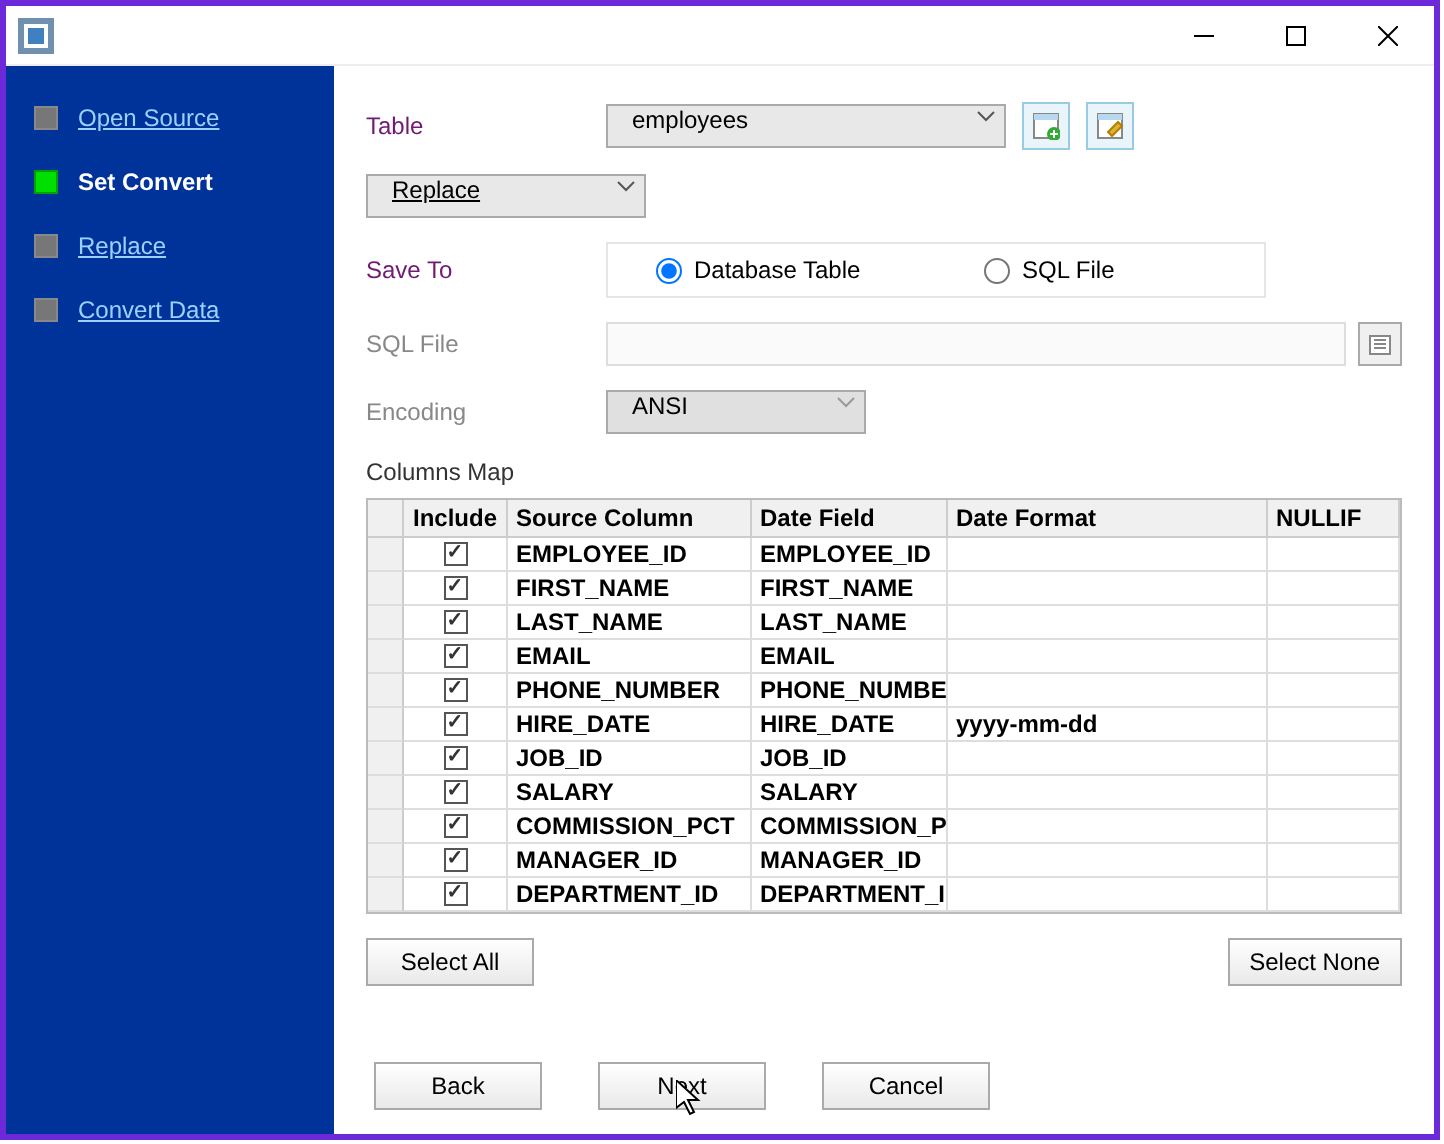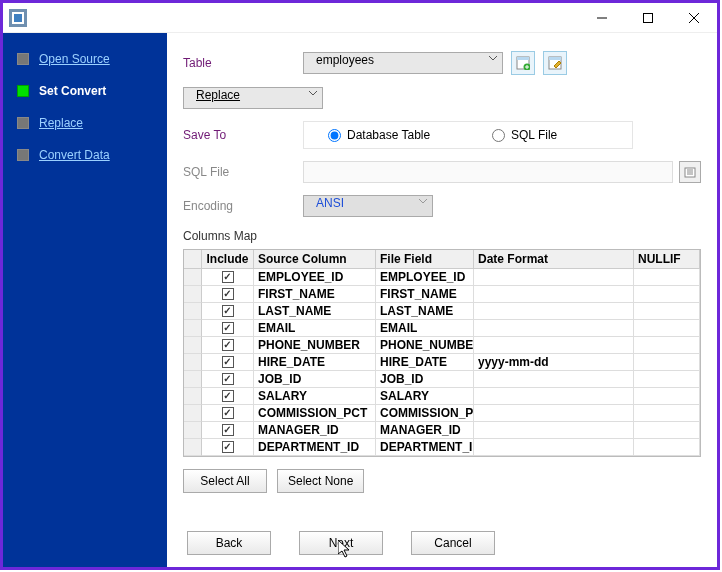--- a/index.html
+++ b/index.html
@@ -27,21 +27,21 @@
 
 .form-row { display: flex; align-items: center; margin-bottom: 12px; }
 .form-row .lbl { width: 120px; color: #701a75; }
 .form-row .lbl.disabled { color: #888; }
 
 .combo { height: 22px; border: 1px solid #aaa; background: #e8e8e8; display: flex; align-items: flex-start; padding: 0 12px; position: relative; }
 .combo.large { width: 200px; }
 .combo.med { width: 140px; text-decoration: underline; }
 .combo.small { width: 130px; background: #e0e0e0; }
 .combo .arrow { position: absolute; right: 4px; width: 10px; height: 10px; }
-.combo.disabled { color: #1d4ed8; }
+.combo.disabled { color: #000000; }
 
 .icon-btn { width: 24px; height: 24px; border: 1px solid #9acbe4; background: #e9f4fb; margin-left: 8px; display: flex; align-items: center; justify-content: center; }
 .icon-btn.square { width: 22px; height: 22px; border: 1px solid #aaa; background: #f0f0f0; }
 
 .radio-group { display: flex; height: 28px; border: 1px solid #e5e5e5; align-items: center; width: 330px; }
 .radio-item { display: flex; align-items: center; margin-left: 24px; width: 150px; }
 .radio-item input { margin-right: 6px; }
 
 .text-input { flex: 1; height: 22px; border: 1px solid #ddd; background: #fafafa; }
 
@@ -53,21 +53,21 @@
 .grid-row .gcell { border-right: 1px solid #ddd; border-bottom: 1px solid #ddd; padding: 1px 4px; height: 17px; display: flex; align-items: center; overflow: hidden; white-space: nowrap; }
 .gcell.c0 { width: 18px; background: #f0f0f0; border-right: 1px solid #ccc; }
 .gcell.c1 { width: 52px; justify-content: center; }
 .gcell.c2 { width: 122px; }
 .gcell.c3 { width: 98px; }
 .gcell.c4 { width: 160px; }
 .gcell.c5 { flex: 1; }
 .chk { width: 12px; height: 12px; border: 1px solid #555; display: inline-flex; align-items: center; justify-content: center; }
 .chk.checked::after { content: "✓"; font-size: 10px; line-height: 10px; color: #333; }
 
-.btn-row { display: flex; gap: 10px; margin-top: 12px; }
+.btn-row { display: flex; gap: 10px; margin-top: 12px; justify-content: space-between; }
 .btn { min-width: 84px; height: 24px; border: 1px solid #aaa; background: linear-gradient(#fff,#e9e9e9); display: flex; align-items: center; justify-content: center; padding: 0 10px; }
 .spacer { flex: 1; }
 
 .footer-buttons { display: flex; gap: 28px; margin-top: 20px; padding-left: 4px; }
 
 .cursor { position: absolute; pointer-events: none; }
 </style>
 </head>
 <body>
 
@@ -195,21 +195,21 @@
         </div>
       </div>
 
       <div class="columns-label">Columns Map</div>
 
       <div class="grid" id="grid">
           <div class="grid-header">
             <div class="gcell c0"></div>
             <div class="gcell c1">Include</div>
             <div class="gcell c2">Source Column</div>
-            <div class="gcell c3">File Field</div>
+            <div class="gcell c3">Date Field</div>
             <div class="gcell c4">Date Format</div>
             <div class="gcell c5">NULLIF</div>
           </div>
           <div class="grid-row">
             <div class="gcell c0"></div>
             <div class="gcell c1">
               <span class="chk checked"></span>
             </div>
             <div class="gcell c2">EMPLOYEE_ID</div>
             <div class="gcell c3">EMPLOYEE_ID</div>

